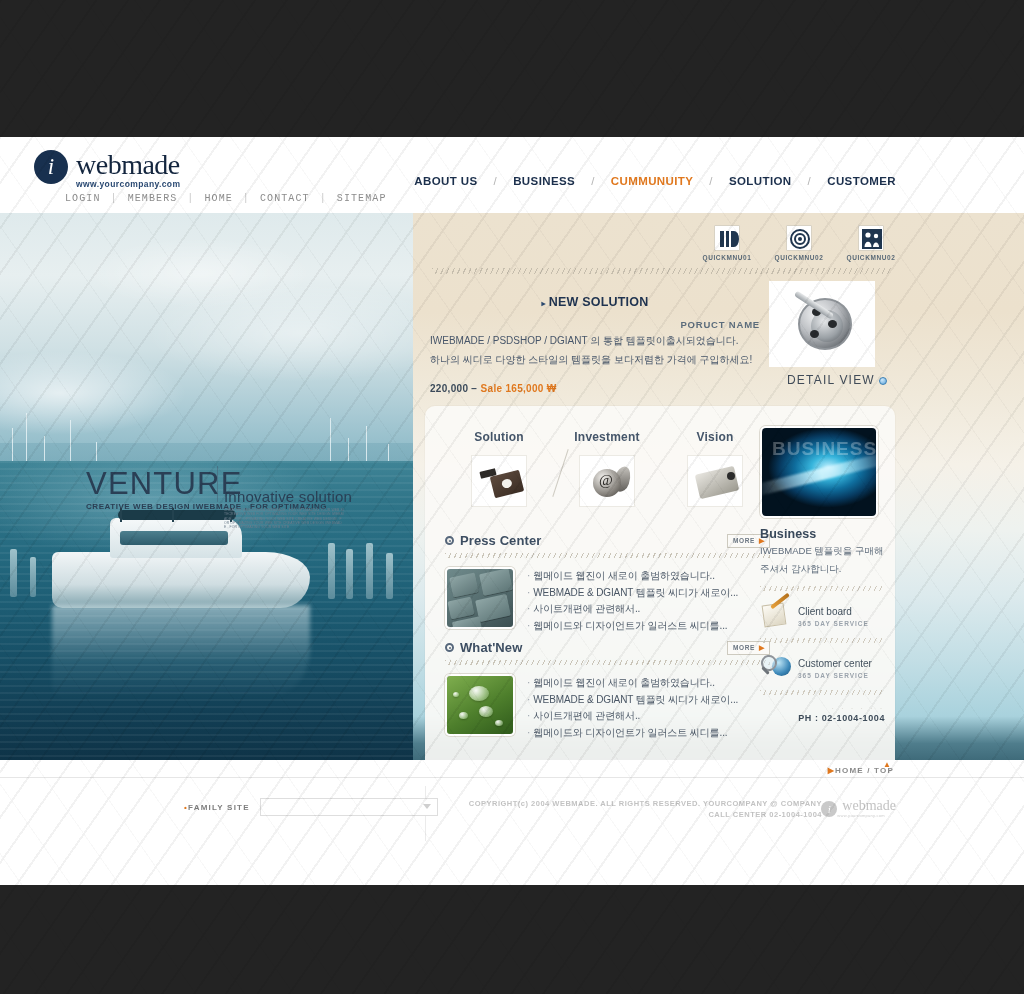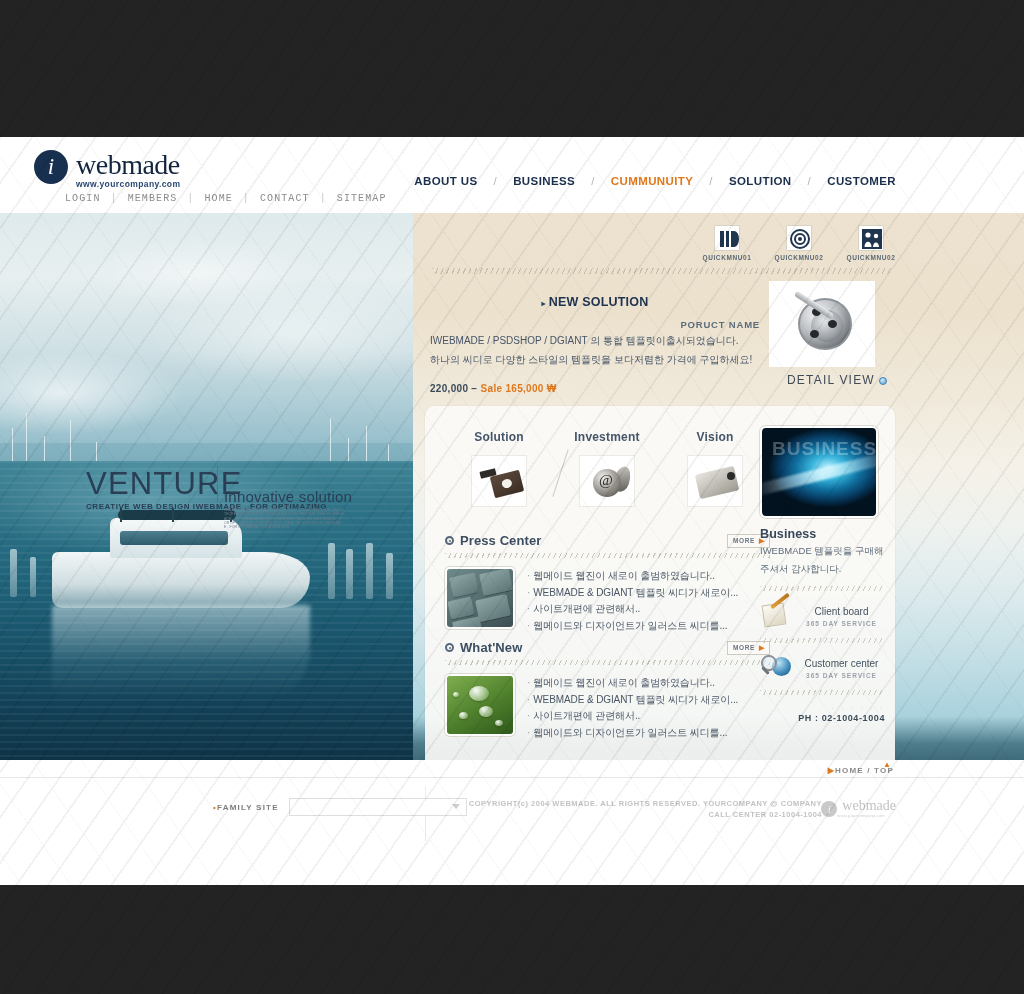--- a/index.html
+++ b/index.html
@@ -296,42 +296,42 @@
   }
   .biz-title { font-size:12.5px; font-weight:bold; color:#39495b; margin-top:9px; letter-spacing:0.1px; }
   .biz-desc { font-size:9.5px; color:#5d6b7a; line-height:14.5px; margin-top:3px; }
   .rdash {
     height:5px; margin-top:10px;
     background: repeating-linear-gradient(115deg, #c7c0b2 0 1px, transparent 1px 5px);
     opacity:.8;
   }
   .rlink { display:flex; align-items:center; margin-top:8px; }
   .rlink-icon { width:32px; height:30px; position:relative; flex:none; }
-  .rlink-txt { margin-left:6px; text-align:center; flex:1; }
+  .rlink-txt { margin-left:6px; text-align:left; flex:1; }
   .rlink-t { font-size:10px; color:#44525f; }
   .rlink-s { font-size:6.5px; color:#9aa3ac; letter-spacing:1px; font-weight:bold; margin-top:1px; }
   .clip-pad { position:absolute; left:3px; top:5px; width:22px; height:22px; background:linear-gradient(160deg,#fdfbf4,#ddd6c3); border:1px solid #c9c0a8; transform:rotate(-8deg); }
   .clip-pen { position:absolute; left:9px; top:0px; width:22px; height:4px; background:linear-gradient(90deg,#e8a23c,#b3701c); transform:rotate(-38deg); border-radius:2px; }
   .mag-glass { position:absolute; left:1px; top:4px; width:16px; height:16px; border-radius:50%; border:2px solid #8f949a; background:rgba(220,238,248,.5); transform:rotate(-10deg); }
   .mag-handle { position:absolute; left:1px; top:18px; width:9px; height:3px; background:#6f757b; transform:rotate(45deg); border-radius:2px; }
   .globe { position:absolute; left:12px; top:6px; width:19px; height:19px; border-radius:50%; background:radial-gradient(circle at 35% 30%,#bfe6f6,#3b87b8 60%,#1b4f73 100%); }
   .ph-dots { text-align:right; font-size:6px; color:#b2aa99; letter-spacing:3px; margin-top:10px; }
   .ph-line { text-align:right; font-size:9px; font-weight:bold; color:#3d4b59; letter-spacing:0.6px; margin-top:2px; }
 
   
   .foot-top { position:absolute; left:0; top:760px; width:1024px; height:18px; background:#fff; border-bottom:1px solid #e6e6e6; }
   .home-top {
     position:absolute; right:130px; top:6px; font-size:8px; font-weight:bold;
     color:#8b8b8b; letter-spacing:1.2px;
   }
   .home-top .ar { color:#e0781e; }
   .home-top .uparrow { position:absolute; right:2px; top:-6px; color:#e0781e; font-size:8px; }
 
   .foot-main { position:absolute; left:0; top:786px; width:1024px; height:55px; background:#fff; }
-  .family { position:absolute; left:213px; top:12px; display:flex; align-items:center; }
+  .family { position:absolute; left:184px; top:12px; display:flex; align-items:center; }
   .family-label { font-size:8px; font-weight:bold; color:#7e7e7e; letter-spacing:1.2px; }
   .family-label .dot { color:#e0781e; }
   .family-select {
     margin-left:10px; width:178px; height:18px; border:1px solid #dedede; background:#fff;
     position:relative;
   }
   .family-arrow { position:absolute; right:6px; top:5px; width:0; height:0; border-left:4px solid transparent; border-right:4px solid transparent; border-top:5px solid #cfcfcf; }
   .foot-vline { position:absolute; left:425px; top:0; width:1px; height:55px; background:#ebebeb; }
   .copy {
     position:absolute; right:202px; top:12px; text-align:right;

